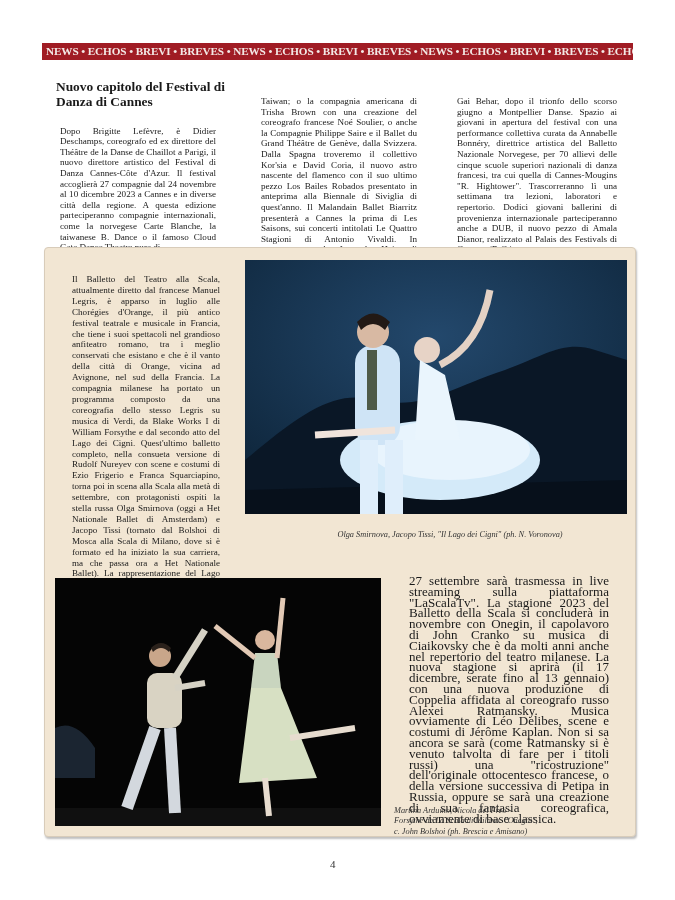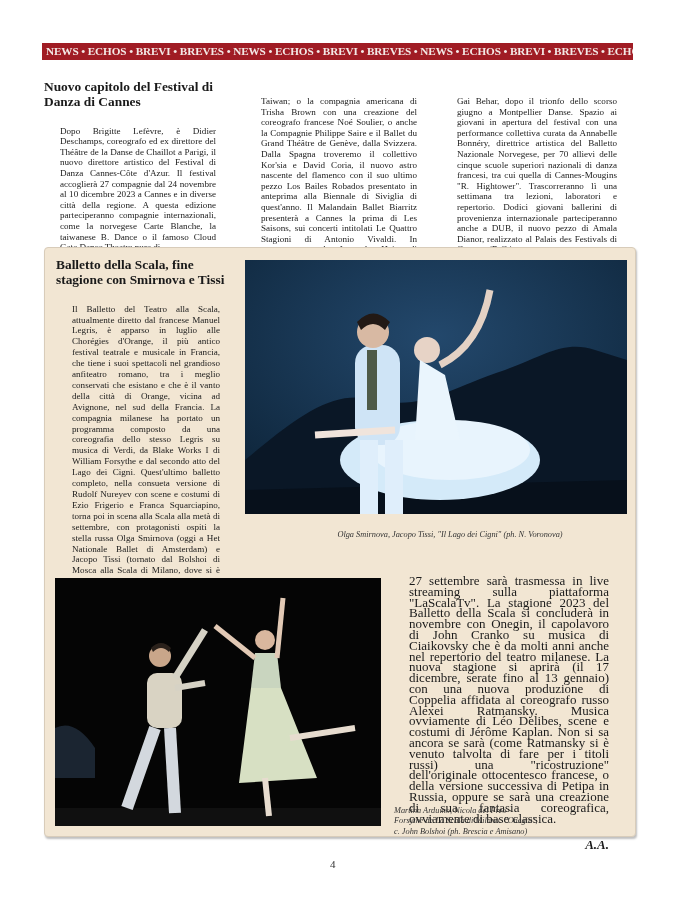--- a/index.html
+++ b/index.html
@@ -3,21 +3,21 @@
 <meta charset="utf-8">
 <style>
   html, body { margin:0; padding:0; }
   body { width:675px; height:900px; background:#ffffff; position:relative; overflow:hidden;
          font-family:"Liberation Serif","DejaVu Serif",serif; color:#1a1a1a; }
   .banner { position:absolute; left:42px; top:43px; width:591px; height:17px; background:#a01c24;
             color:#f3e9e6; font-weight:bold; font-size:11.2px; line-height:17px; white-space:nowrap; overflow:hidden;
             letter-spacing:-0.1px; padding-left:4px; box-sizing:border-box; }
   .col { position:absolute; font-size:9.1px; line-height:10.6px; text-align:justify; hyphens:auto; }
   .col p { margin:16px; }
-  .headline { font-weight:bold; font-size:13.4px; line-height:14.8px; margin:0 0 1px 0; text-align:left; }
+  .headline { font-weight:bold; font-size:13.4px; line-height:14.8px; margin:0 0 1px 12px; text-align:left; }
   .box { position:absolute; left:44px; top:247px; width:590px; height:588px; background:#f2e6d3;
          border:1px solid #d8ccba; box-shadow:1px 2px 2px rgba(0,0,0,0.25); border-radius:4px; }
   .photo { position:absolute; overflow:hidden; }
   .photo svg { display:block; }
   .caption { position:absolute; font-style:italic; font-size:8.3px; line-height:10.4px; color:#333; }
   .sig { font-style:italic; font-weight:bold; text-align:right; }
   .pagenum { position:absolute; left:330px; top:858px; font-size:11px; color:#333; }
   i { font-style:italic; }
 </style>
 </head>
@@ -32,21 +32,20 @@
 <div class="col" style="left:245px; top:80px; width:188px;">
   <p>Taiwan; o la compagnia americana di Trisha Brown con una creazione del coreografo francese Noé Soulier, o anche la Compagnie Philippe Saire e il Ballet du Grand Théâtre de Genève, dalla Svizzera. Dalla Spagna troveremo il collettivo Kor'sia e David Coria, il nuovo astro nascente del flamenco con il suo ultimo pezzo Los Bailes Robados presentato in anteprima alla Biennale di Siviglia di quest'anno. Il Malandain Ballet Biarritz presenterà a Cannes la prima di Les Saisons, sui concerti intitolati Le Quattro Stagioni di Antonio Vivaldi. In programma anche Into the Hairy di Sharon Eyal e</p>
 </div>
 <div class="col" style="left:441px; top:80px; width:192px;">
   <p><span>Gai Behar, dopo il trionfo dello scorso giugno a Montpellier Danse. Spazio ai giovani in apertura del festival con una performance collettiva curata da Annabelle Bonnéry, direttrice artistica del Balletto Nazionale Norvegese, per 70 allievi delle cinque scuole superiori nazionali di danza francesi, tra cui quella di Cannes-Mougins "R. Hightower". Trascorreranno lì una settimana tra lezioni, laboratori e repertorio. Dodici giovani ballerini di provenienza internazionale parteciperanno anche a DUB, il nuovo pezzo di Amala Dianor, realizzato al Palais des Festivals di Cannes.</span> <i>(D.G.)</i></p>
 </div>
 
 <div class="box"></div>
 
 <div class="col" style="left:56px; top:258px; width:180px;">
-  <h2 class="headline" style="font-size:13.4px;">Balletto della Scala, fine stagione con Smirnova e Tissi</h2>
   <p style="font-size:9.1px; line-height:10.9px;">Il Balletto del Teatro alla Scala, attualmente diretto dal francese Manuel Legris, è apparso in luglio alle Chorégies d'Orange, il più antico festival teatrale e musicale in Francia, che tiene i suoi spettacoli nel grandioso anfiteatro romano, tra i meglio conservati che esistano e che è il vanto della città di Orange, vicina ad Avignone, nel sud della Francia. La compagnia milanese ha portato un programma composto da una coreografia dello stesso Legris su musica di Verdi, da Blake Works I di William Forsythe e dal secondo atto del Lago dei Cigni. Quest'ultimo balletto completo, nella consueta versione di Rudolf Nureyev con scene e costumi di Ezio Frigerio e Franca Squarciapino, torna poi in scena alla Scala alla metà di settembre, con protagonisti ospiti la stella russa Olga Smirnova (oggi a Het Nationale Ballet di Amsterdam) e Jacopo Tissi (tornato dal Bolshoi di Mosca alla Scala di Milano, dove si è formato ed ha iniziato la sua carriera, ma che passa ora a Het Nationale Ballet). La rappresentazione del Lago del</p>
 </div>
 
 <div class="photo" style="left:245px; top:260px; width:382px; height:254px;">
   <svg width="382" height="254" viewBox="0 0 382 254">
     <defs>
       <radialGradient id="g1" cx="0.5" cy="0.3" r="0.8">
         <stop offset="0" stop-color="#23486c"></stop>
           <stop offset="1" stop-color="#0c2236"></stop>
       </radialGradient>
@@ -87,21 +86,20 @@
     <path d="M196 110 L226 110 L262 200 L184 205Z" fill="#d7e0c3"></path>
     <path d="M200 80 L160 48" stroke="#e2c9b5" stroke-width="5"></path>
     <path d="M222 80 L228 20" stroke="#e2c9b5" stroke-width="5"></path>
     <path d="M235 160 L300 150" stroke="#e7dccf" stroke-width="6"></path>
     <path d="M210 200 L214 238" stroke="#e7dccf" stroke-width="6"></path>
   </svg>
 </div>
 
 <div class="col" style="left:393px; top:560px; width:232px; font-size:13px; line-height:10.8px;">
   <p>27 settembre sarà trasmessa in live streaming sulla piattaforma "LaScalaTv". La stagione 2023 del Balletto della Scala si concluderà in novembre con Onegin, il capolavoro di John Cranko su musica di Ciaikovsky che è da molti anni anche nel repertorio del teatro milanese. La nuova stagione si aprirà (il 17 dicembre, serate fino al 13 gennaio) con una nuova produzione di Coppelia affidata al coreografo russo Alexei Ratmansky. Musica ovviamente di Léo Delibes, scene e costumi di Jérôme Kaplan. Non si sa ancora se sarà (come Ratmansky si è venuto talvolta di fare per i titoli russi) una "ricostruzione" dell'originale ottocentesco francese, o della versione successiva di Petipa in Russia, oppure se sarà una creazione di sua fantasia coreografica, ovviamente di base classica.</p>
-  <p class="sig" style="margin-top:6px;">A.A.</p>
 </div>
 
 <div class="caption" style="left:394px; top:806px; width:230px;">
   <div>Martina Arduino, Nicola del Freo -</div>
   <div>Forsythe de La Scala di Milano: "Onegin",</div>
   <div>c. John Bolshoi (ph. Brescia e Amisano)</div>
 </div>
 
 <div class="pagenum">4</div>
 

